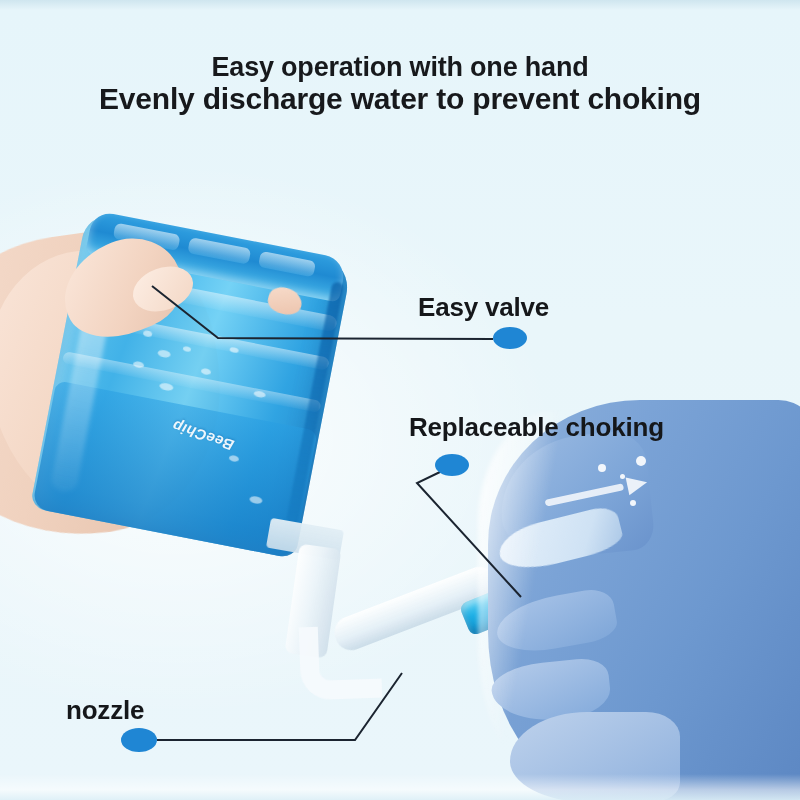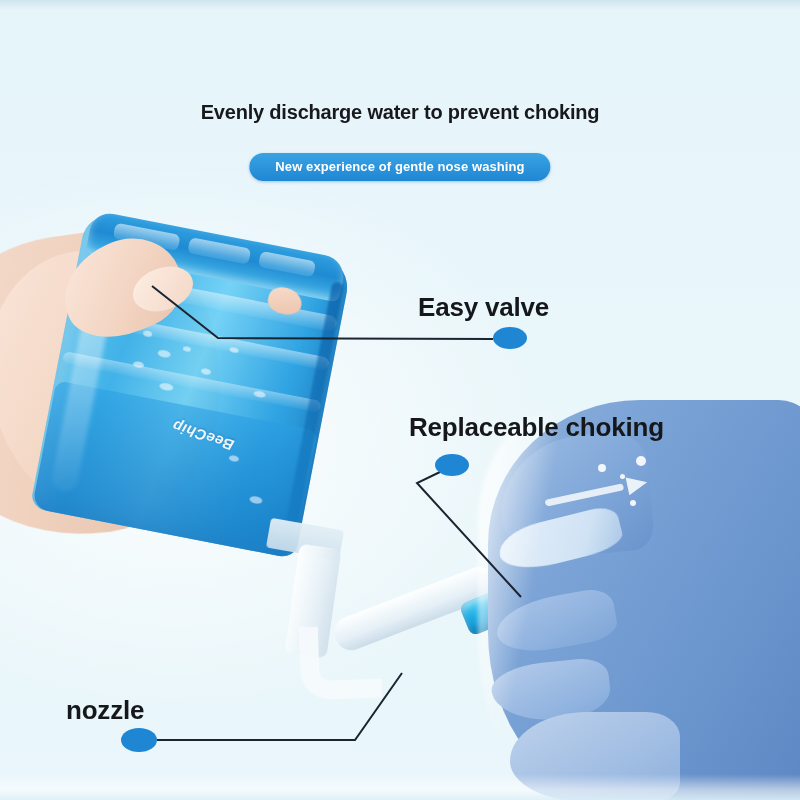--- a/index.html
+++ b/index.html
@@ -46,21 +46,21 @@
     top: 52px;
     text-align: center;
     color: #17191c;
     font-weight: bold;
     font-size: 27px;
     line-height: 31px;
     letter-spacing: -0.2px;
     white-space: nowrap;
   }
   .headline .l1 { display: block; }
-  .headline .l2 { display: block; font-size: 20px; margin-top: 45px; }
+  .headline .l2 { display: block; font-size: 30px; }
 
   
   .badge {
     position: absolute;
     left: 50%;
     transform: translateX(-50%);
     top: 153px;
     padding: 6px 26px 7px 26px;
     border-radius: 999px;
     background: linear-gradient(180deg, #3aa3e3 0%, #1f86d4 100%);
@@ -514,18 +514,18 @@
   <div class="callout-label" id="label-push">Easy valve</div>
 
   <div class="callout-label" id="label-replace">Replaceable choking</div>
 
   <div class="callout-label" id="label-sixty">
     <br>
     <span style="margin-left:18px; display:inline-block;">nozzle</span>
   </div>
 
   <div class="headline">
+    <span class="l1">Easy operation with one hand</span>
     <span class="l2">Evenly discharge water to prevent choking</span>
   </div>
 
-  <div class="badge">New experience of gentle nose washing</div>
 
 </div>
 
 </body></html>

